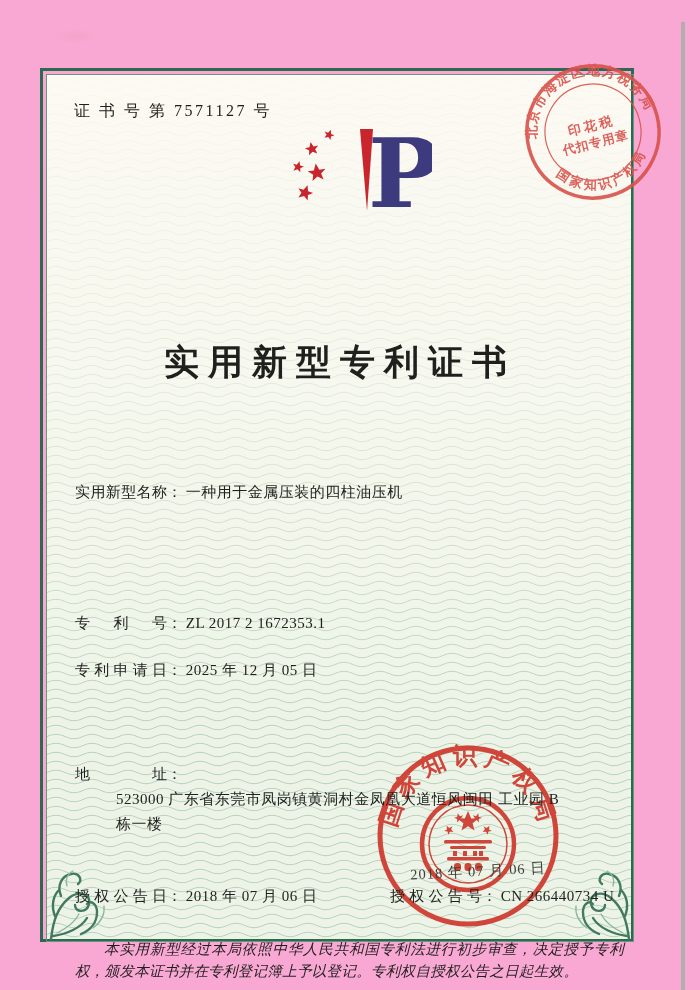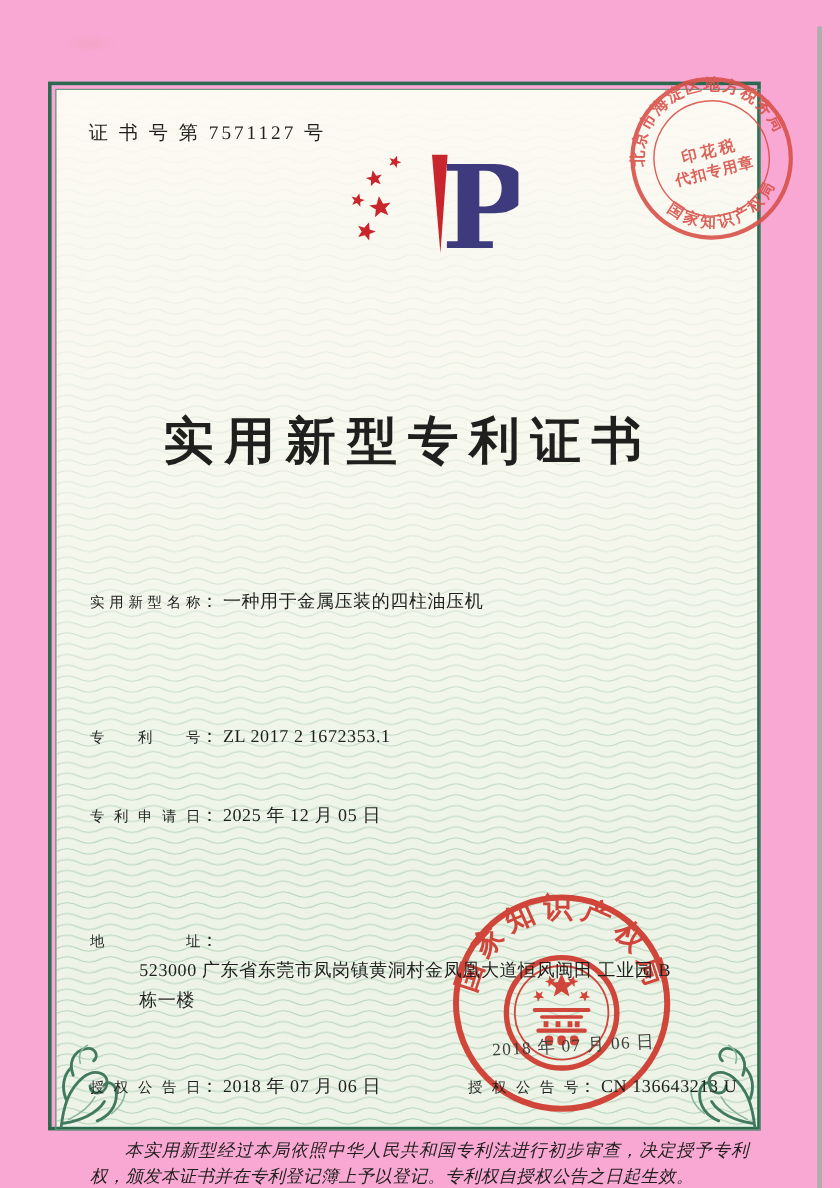--- a/index.html
+++ b/index.html
@@ -16,24 +16,24 @@
   .frame-outer{position:absolute;left:40px;top:68px;width:594px;height:874px;border:3px solid #2c6a4f;box-sizing:border-box;}
   .frame-inner{position:absolute;left:46px;top:74px;width:588px;height:868px;border:1px solid #6a967e;box-sizing:border-box;}
   .guilloche{position:absolute;left:47px;top:75px;}
   .ornament{position:absolute;width:80px;height:103px;}
   .ornament.bl{left:47px;top:838px;}
   .ornament.br{left:553px;top:838px;transform:scaleX(-1);}
   
   .cert-no{position:absolute;left:74px;top:101px;font-size:16px;letter-spacing:2.5px;}
   .logo{position:absolute;left:272px;top:96px;}
   .title{position:absolute;left:47px;top:208px;width:586px;text-align:center;
-    font-size:42px;font-weight:bold;letter-spacing:9px;}
+    font-size:35px;font-weight:bold;letter-spacing:9px;}
   
   .row{position:absolute;left:75px;width:555px;font-size:15px;line-height:25px;}
-  .lbl{display:inline-block;width:92px;text-align:justify;text-align-last:justify;font-size:12px;vertical-align:top;}
+  .lbl{display:inline-block;width:92px;text-align:justify;text-align-last:justify;font-size:15px;vertical-align:top;}
   .val{letter-spacing:.5px;}
   .val-wrap{display:inline-block;width:448px;vertical-align:top;letter-spacing:.5px;margin-left:41px;}
   .pair2{position:absolute;left:315px;top:0;white-space:nowrap;}
   
   .paras{position:absolute;left:75px;top:586px;width:549px;}
   .paras p{margin:0;text-indent:2em;text-align:justify;font-style:italic;
     font-size:14.5px;line-height:21.7px;letter-spacing:.3px;}
   .seal{position:absolute;left:373px;top:741px;opacity:.93;}
   .seal-date{position:absolute;left:398px;top:862px;width:160px;text-align:center;
     font-size:14.5px;color:#3f3e3a;letter-spacing:1px;transform:rotate(-3deg);z-index:2;}
@@ -136,38 +136,38 @@
   </svg>
 
   
   <div class="title z">实用新型专利证书</div>
 
   
   <div class="row z" style="top:302px">
     <span class="lbl">实用新型名称</span><span>：</span>
     <span class="val">一种用于金属压装的四柱油压机</span>
   </div>
-  <div class="row z" style="top:389px">
+  <div class="row z" style="top:408px">
     <span class="lbl">专利号</span><span>：</span>
     <span class="val">ZL 2017 2 1672353.1</span>
   </div>
   <div class="row z" style="top:430px">
     <span class="lbl">专利申请日</span><span>：</span>
     <span class="val">2025 年 12 月 05 日</span>
   </div>
   <div class="row z" style="top:509px">
     <span class="lbl">地址</span><span>：</span>
     <span class="val-wrap">523000 广东省东莞市凤岗镇黄洞村金凤凰大道恒风闽田 工业园 B 栋一楼</span>
   </div>
   <div class="row z" style="top:556px">
     <span class="lbl">授权公告日</span><span>：</span>
     <span class="val">2018 年 07 月 06 日</span>
     <span class="pair2">
       <span class="lbl">授权公告号</span><span>：</span>
-      <span class="val">CN 136643213 U</span>
+      <span class="val">CN 266440734 U</span>
     </span>
   </div>
 
   
   <div class="paras z">
     <p>本实用新型经过本局依照中华人民共和国专利法进行初步审查，决定授予专利权，颁发本证书并在专利登记簿上予以登记。专利权自授权公告之日起生效。</p>
 
   </div>
 
   

